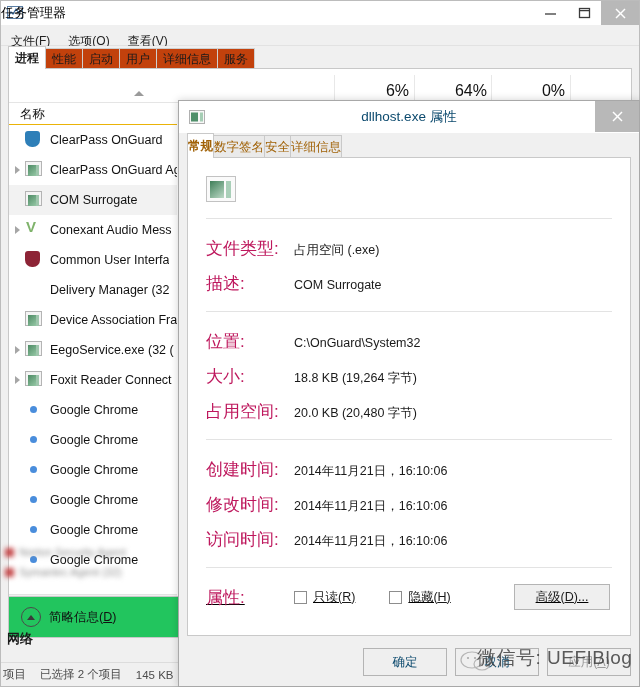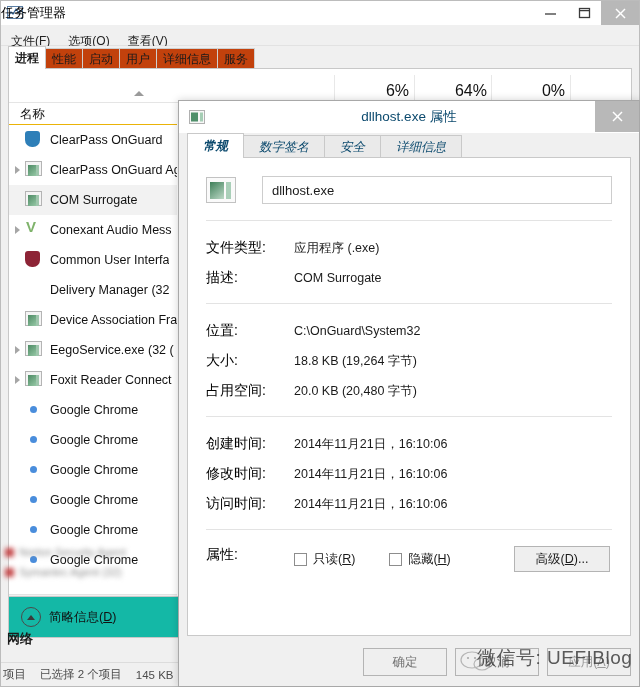--- a/index.html
+++ b/index.html
@@ -317,21 +317,21 @@
     width: 118px;
     background: #cdcdcd;
     margin-left: 2px;
   }
 
   
   #tm-summary {
     position: absolute;
     left: 7px; bottom: 48px;
     width: 178px; height: 42px;
-    background: #14b8a6;
+    background: #22c55e;
     border: 1px solid #c8c8c8;
     box-sizing: border-box;
     display: flex;
     align-items: center;
     padding-left: 12px;
   }
   #tm-summary .circ {
     width: 18px; height: 18px;
     border: 1.4px solid #4a4a4a;
     border-radius: 50%;
@@ -435,31 +435,30 @@
   #dlg-tabstrip {
     position: absolute;
     left: 8px; top: 32px;
     right: 8px;
     height: 25px;
     display: flex;
     align-items: flex-end;
   }
   .dlg-tab {
     font-size: 12.5px;
-    color: #0c4a6e;
+    color: #a16207;
     height: 23px;
     line-height: 23px;
-    padding: 0 15px;
+    padding: 0 0;
     background: #eaeaea;
     border: 1px solid #c9c9c9;
     border-bottom: none;
     margin-right: -1px;
     box-sizing: border-box;
     white-space: nowrap;
-    font-style: italic;
   }
   .dlg-tab.active {
     background: #ffffff;
     height: 25px;
     line-height: 24px;
     font-weight: bold;
     position: relative;
     z-index: 3;
   }
   #dlg-page {
@@ -517,30 +516,32 @@
   }
   .info-block { padding: 12px 0 10px 0; }
   .info-row {
     display: flex;
     align-items: baseline;
     padding: 6px 0 6px 18px;
   }
   .info-key {
     width: 88px;
     flex: none;
-    font-size: 14px;
-    color: #000000;
+    font-size: 17px;
+    color: #be185d;
   }
   .info-val {
     font-size: 12.5px;
     color: #1a1a1a;
   }
   #attrs-row {
     display: flex;
+    align-items: center;
     padding: 16px 0 0 18px;
+    text-decoration: underline;
   }
   #attrs-row .info-key { width: 88px; }
   .cbox {
     display: flex;
     align-items: center;
     margin-right: 34px;
     font-size: 12.5px;
     color: #1a1a1a;
   }
   .cbox .box {
@@ -570,21 +571,21 @@
     right: 8px; bottom: 10px;
     display: flex;
   }
   .dlg-btn {
     width: 84px; height: 28px;
     background: #efefef;
     border: 1px solid #b4b4b4;
     box-sizing: border-box;
     display: flex; align-items: center; justify-content: center;
     font-size: 12.5px;
-    color: #737373;
+    color: #0c4a6e;
     margin-left: 8px;
   }
   .dlg-btn.disabled { color: #9a9a9a; }
   .dlg-btn u { text-decoration: underline; }
 
   
   #watermark {
     position: absolute;
     left: 477px; top: 645px;
     font-size: 19px;
@@ -822,29 +823,28 @@
     <div class="dlg-tab">详细信息</div>
   </div>
 
   <div id="dlg-page">
 
     <div class="hdr-row">
       <div id="file-icon-big">
         <span class="g1"></span>
           <span class="g2"></span>
       </div>
-      <div id="name-field" title="文件名">dllhost.exe</div>
     </div>
 
     <div class="sep"></div>
 
     <div class="info-block">
       <div class="info-row">
         <span class="info-key">文件类型:</span>
-        <span class="info-val">应用程序 (.exe)</span>
+        <span class="info-val">占用空间 (.exe)</span>
       </div>
       <div class="info-row">
         <span class="info-key">描述:</span>
         <span class="info-val">COM Surrogate</span>
       </div>
     </div>
 
     <div class="sep"></div>
 
     <div class="info-block">

